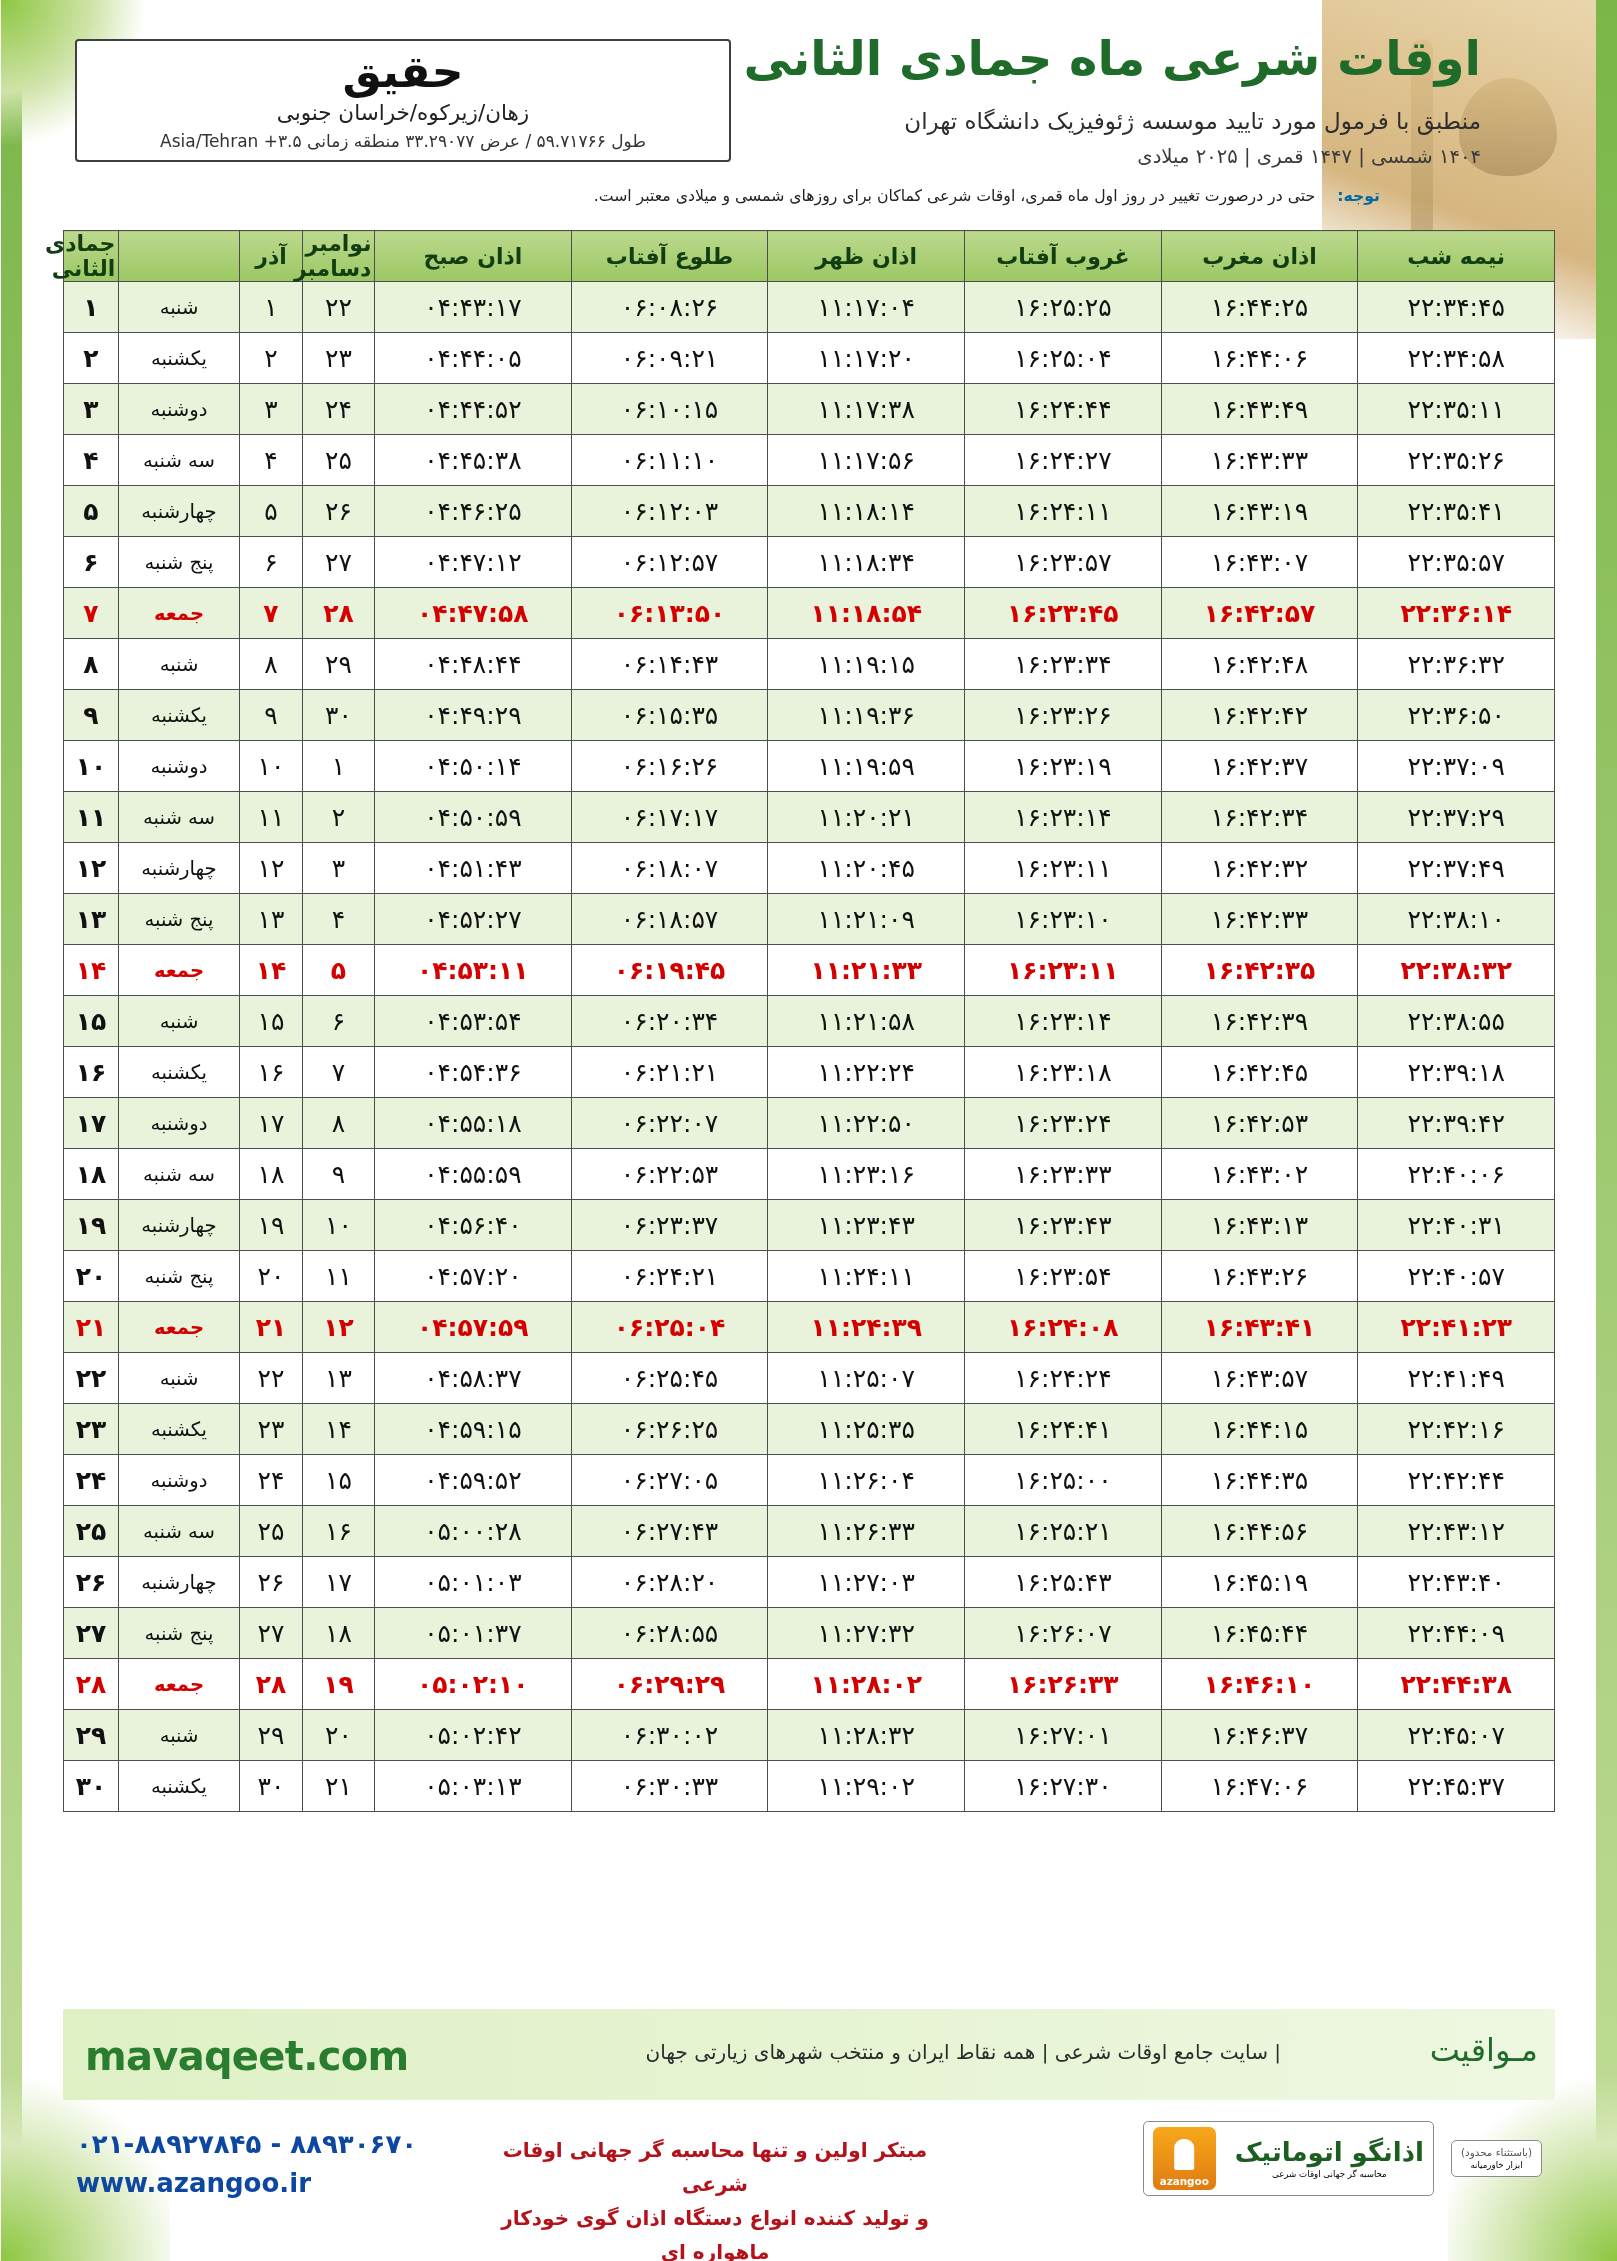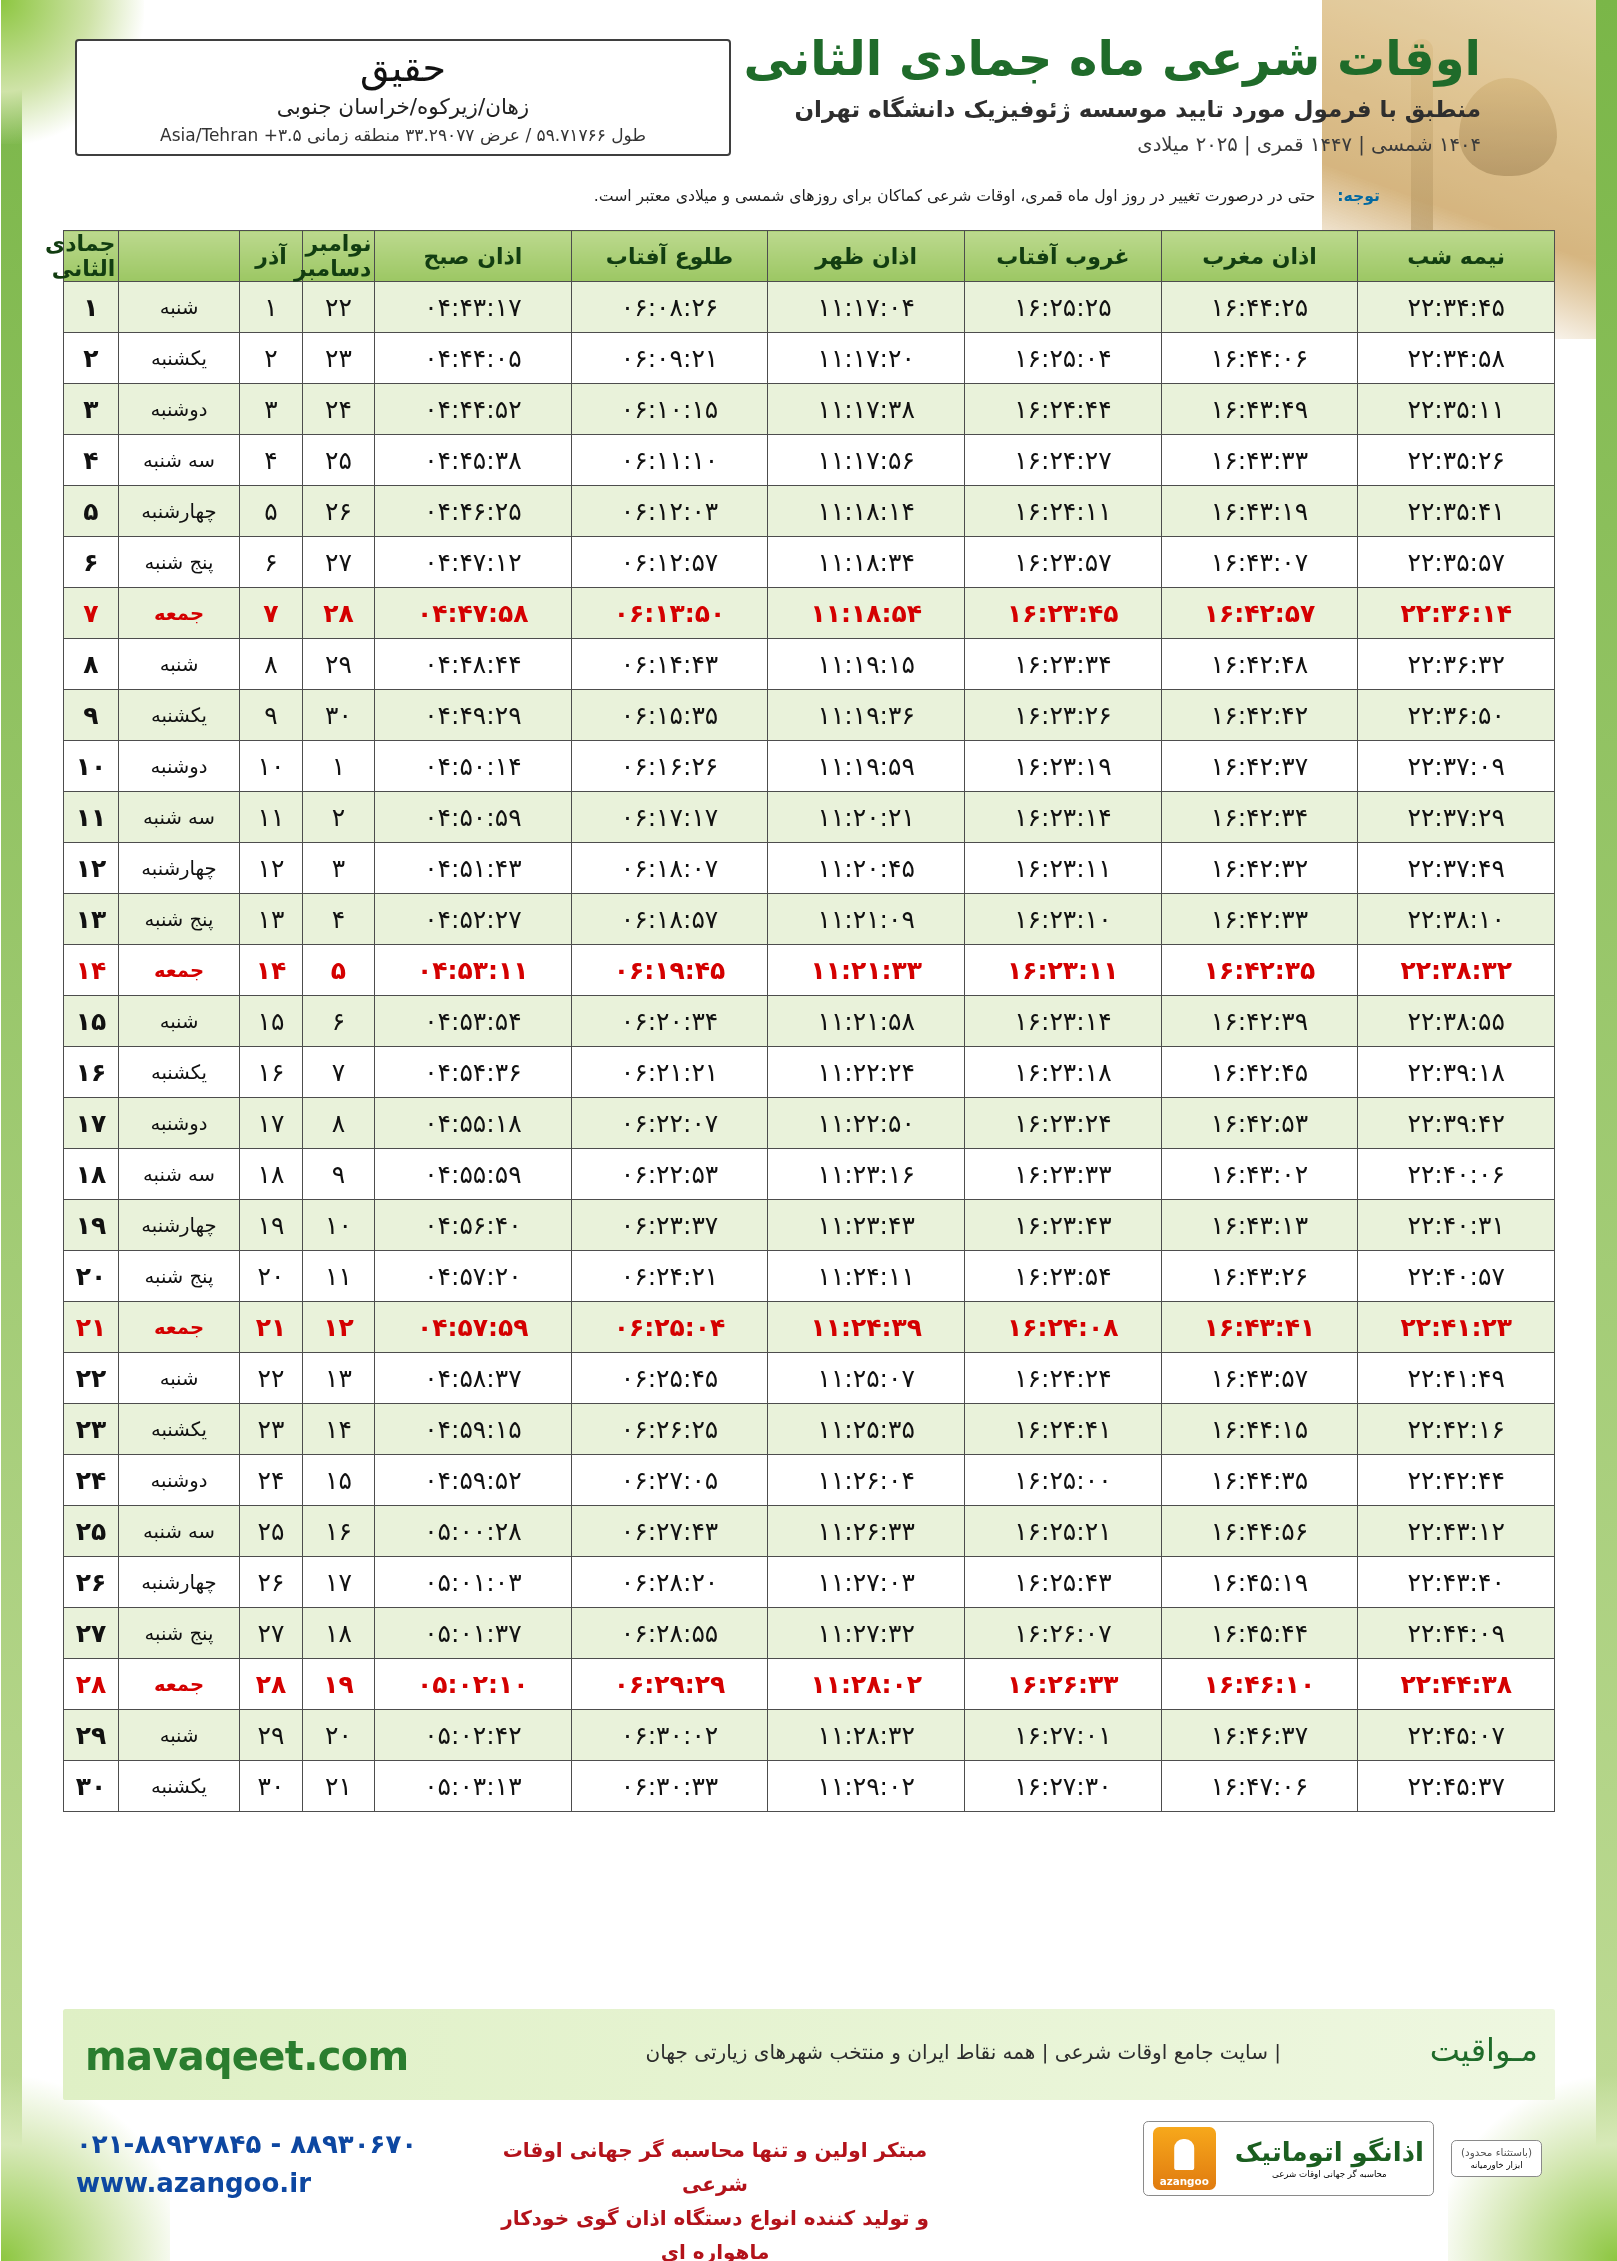--- a/index.html
+++ b/index.html
@@ -22,26 +22,26 @@
           opacity:.85;}
   .mosque:after{content:"";position:absolute;right:39px;top:78px;width:98px;height:98px;border-radius:50% 50% 46% 46%/60% 60% 40% 40%;
           background:linear-gradient(180deg,#c9a25a,#8d6a33);opacity:.55;}
   .mosque:before{content:"";position:absolute;right:163px;top:39px;width:22px;height:196px;border-radius:11.7px 11.7px 0 0;
           background:linear-gradient(180deg,#d3ae69,#9d7b40);opacity:.5;}
 
   
   .header{position:absolute;top:31px;right:46px;left:46px;height:196px;}
   .title-block{position:absolute;right:91px;top:0;text-align:right;width:770px;}
   .main-title{font-size:48px;font-weight:bold;color:#1f6b2a;letter-spacing:0;line-height:1.15;}
-  .sub-title{font-size:23px;font-weight:bold;color:#2e2e2e;margin-top:9px;line-height:1.3;}
+  .sub-title{font-size:23px;font-weight:normal;color:#2e2e2e;margin-top:21px;line-height:1.3;}
   .years{font-size:19.6px;color:#3a3a3a;margin-top:7.8px;text-align:right;}
 
   .city-box{position:absolute;left:29px;top:7.8px;width:639px;border:2px solid #3f3f3f;border-radius:3.9px;
             padding:7.8px 6.5px 9px;text-align:center;background:#fff;}
-  .city-name{font-size:38px;font-weight:normal;color:#111;line-height:1.05;text-align:center;}
+  .city-name{font-size:44px;font-weight:bold;color:#111;line-height:1.05;text-align:center;}
   .city-sub{font-size:21.5px;color:#222;margin-top:5.2px;}
   .city-coord{font-size:17px;color:#333;margin-top:6.5px;}
 
   .note{position:absolute;left:29px;top:155px;width:1305px;text-align:right;font-size:15.7px;color:#222;}
   .note b{color:#0369a1;margin-left:17px;}
 
   
   .table-wrap{position:absolute;top:230px;left:63px;right:63px;}
   table{border-collapse:collapse;width:100%;table-layout:fixed;}
   th,td{border:1.3px solid #4d4d4d;text-align:center;}

